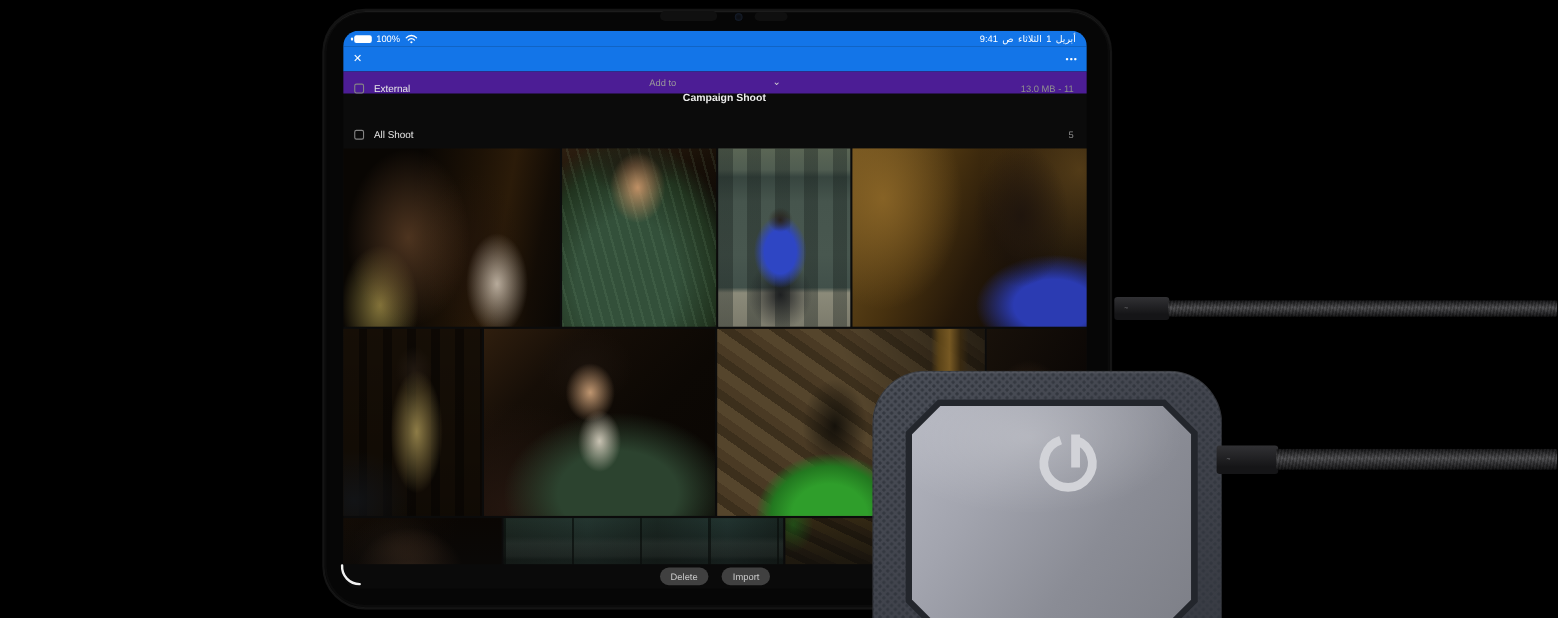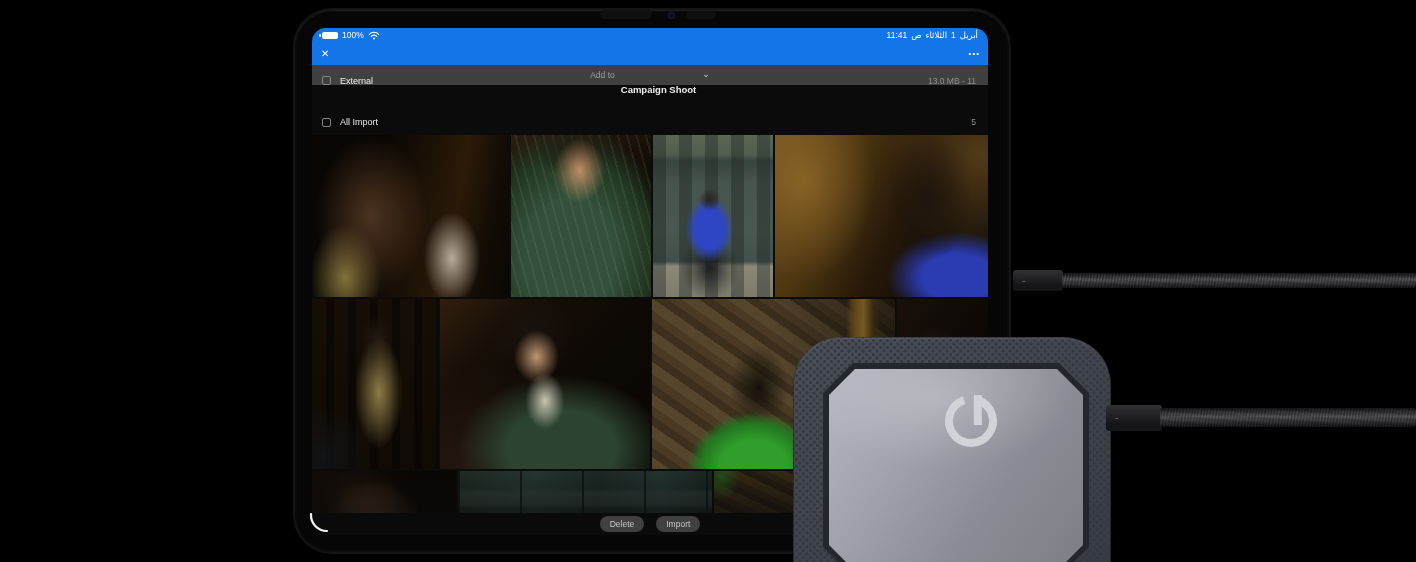--- a/index.html
+++ b/index.html
@@ -29,21 +29,21 @@
   .sb-right{display:flex;align-items:center;gap:4px;}
 
   
   .appheader{position:absolute;left:0;top:14px;width:100%;height:23px;background:#1375e8;
     display:flex;align-items:center;}
   .hdr-close{position:absolute;left:9px;color:#fff;font-size:10px;line-height:23px;cursor:default;}
   .hdr-title{position:absolute;left:0;width:100%;text-align:center;color:#fff;font-size:9.5px;font-weight:bold;}
   .hdr-more{position:absolute;right:8px;color:#fff;font-size:8px;letter-spacing:1px;line-height:23px;}
 
   
-  .addto{position:absolute;left:0;top:37px;width:100%;height:20px;background:#404040;
+  .addto{position:absolute;left:0;top:37px;width:100%;height:20px;background:#4c1d95;
     display:flex;align-items:center;justify-content:center;gap:6px;}
   .addto-label{color:#9b9b9b;font-size:8.5px;}
   .addto-value{color:#ededed;font-size:9.5px;font-weight:bold;margin-top:28px;}
   .addto-chev{color:#d0d0d0;font-size:9px;margin-top:-2px;}
 
   
   .srcrow{position:absolute;left:0;width:100%;height:25px;display:flex;align-items:center;padding:0 12px 0 10px;}
   .srcrow.r1{top:40px;} .srcrow.r2{top:82px;height:24px;}
   .cbx{width:9px;height:9px;border:1px solid #858585;border-radius:2px;background:transparent;flex:0 0 auto;}
   .srclabel{color:#e8e8e8;font-size:9px;margin-left:9px;flex:1;}
@@ -173,21 +173,21 @@
       <div class="sb-left">
         <span class="battery"></span>
         <span class="sb-text">100%</span>
         <svg width="12" height="10" viewBox="0 0 12 10">
           <path d="M1.3 4.4 A6.2 6.2 0 0 1 10.7 4.4" fill="none" stroke="#fff" stroke-width="1.2" stroke-linecap="round"></path>
           <path d="M3.2 6.4 A3.6 3.6 0 0 1 8.8 6.4" fill="none" stroke="#fff" stroke-width="1.2" stroke-linecap="round"></path>
           <circle cx="6" cy="8.4" r="1" fill="#fff"></circle>
         </svg>
       </div>
       <div class="sb-right">
-        <span class="sb-text">11:41</span>
+        <span class="sb-text">9:41</span>
         <span class="sb-text">ص</span>
         <span class="sb-text">الثلاثاء</span>
         <span class="sb-text">1</span>
         <span class="sb-text">أبريل</span>
       </div>
     </div>
 
     <div class="appheader">
       <span class="hdr-close">✕</span>
       <span class="hdr-more">•••</span>
@@ -199,21 +199,21 @@
       <span class="addto-chev">⌄</span>
     </div>
 
     <div class="srcrow r1">
       <span class="cbx"></span>
       <span class="srclabel">External</span>
       <span class="srcmeta">13.0 MB - 11</span>
     </div>
     <div class="srcrow r2">
       <span class="cbx"></span>
-      <span class="srclabel">All Import</span>
+      <span class="srclabel">All Shoot</span>
       <span class="srcmeta">5</span>
     </div>
 
     <div class="ph p1" aria-label="two models in dark wood-paneled room, yellow jacket and cream suit"></div>
     <div class="ph p2" aria-label="model in dark green leather coat looking up"></div>
     <div class="ph p3" aria-label="model in blue hoodie seated outside a green shed"></div>
     <div class="ph p4" aria-label="close portrait in warm light against rock, blue jacket"></div>
     <div class="ph p5" aria-label="model standing in olive shirt jacket beside leather chair"></div>
     <div class="ph p6" aria-label="model in green leather jacket and white turtleneck on sofa"></div>
     <div class="ph p7" aria-label="model in bright green sweater against stone wall"></div>

